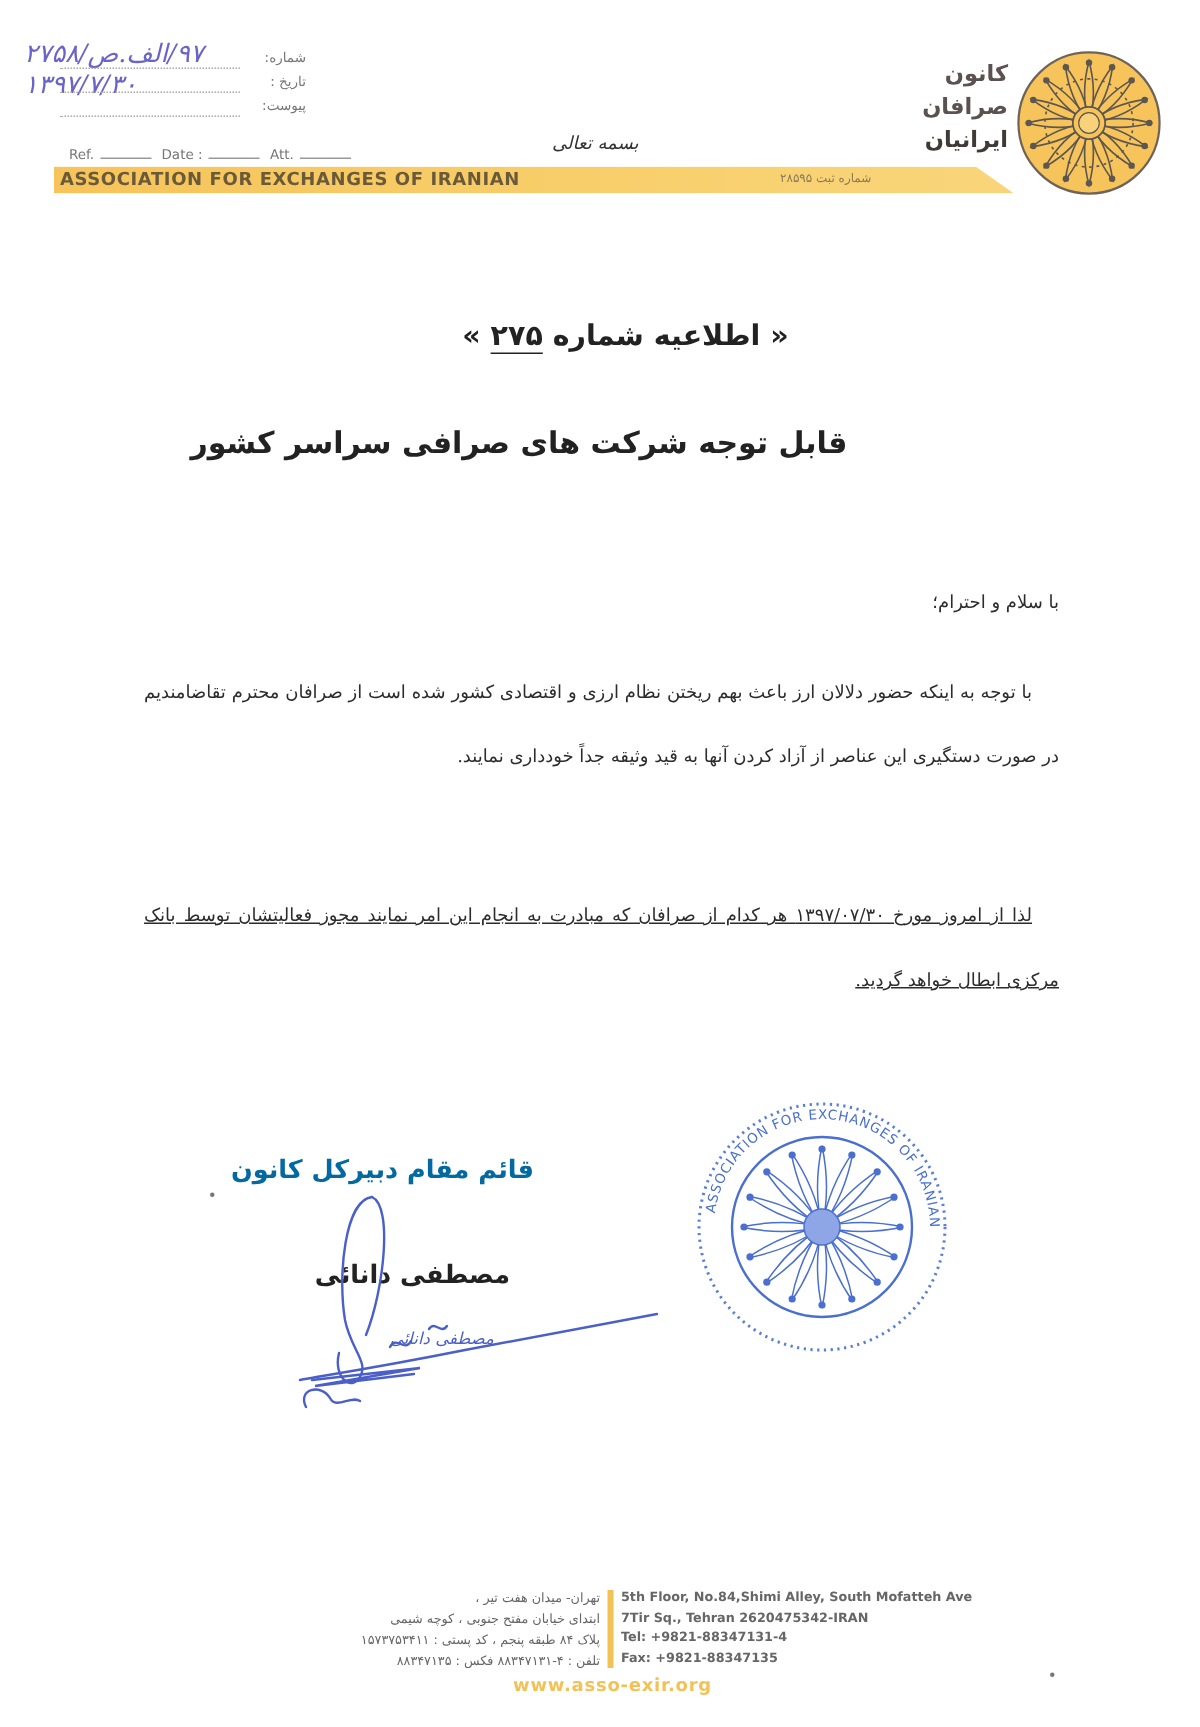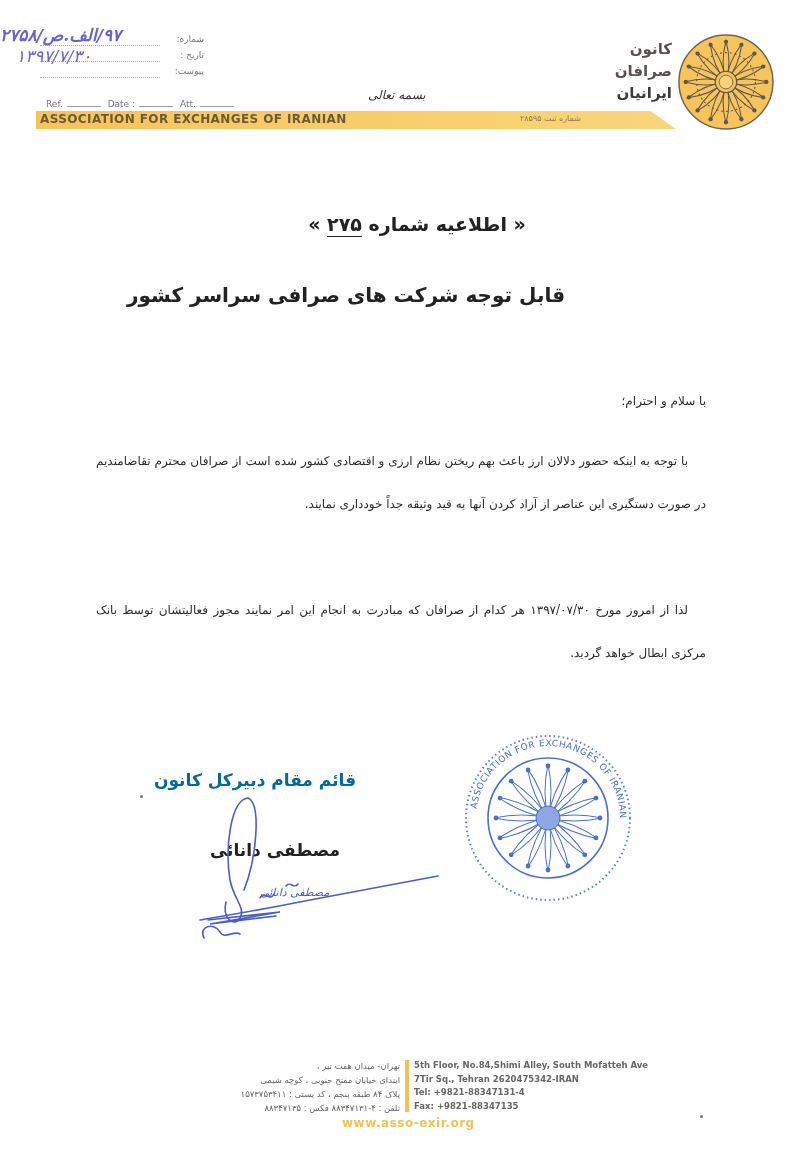--- a/index.html
+++ b/index.html
@@ -60,21 +60,21 @@
   .foot-bar { position: absolute; left: 405px; top: 1060px; width: 4px; height: 52px; background: #f2c257; }
   .foot-en { position: absolute; left: 414px; top: 1059px; width: 300px; font-size: 8.5px; font-weight: bold; color: #666; line-height: 13.5px; white-space: nowrap; }
   .foot-web { position: absolute; left: 342px; top: 1116px; font-size: 12px; font-weight: bold; color: #f2c257; letter-spacing: 0.5px; }
   .dot { position: absolute; width: 3px; height: 3px; border-radius: 50%; background: #777; }
 </style>
 </head>
 <body>
 
 <div>
 
-  <div class="hand" style="left:0; top:25px;font-weight:bold;">۹۷/الف.ص/۲۷۵۸</div>
+  <div class="hand" style="left:16px; top:25px;">۹۷/الف.ص/۲۷۵۸</div>
   <div class="hand" style="left:16px; top:46px;">۱۳۹۷/۷/۳۰</div>
 
   <div class="hdr-field" style="right:596px; top:34px;">
     <span>شماره:</span>
   </div>
   <div class="hdr-field" style="right:596px; top:50px;">
     <span>تاریخ :</span>
   </div>
   <div class="hdr-field" style="right:596px; top:66px;">
     <span>پیوست:</span>
@@ -148,21 +148,21 @@
 </div>
 
 <div>
   <div class="title1">
     <span>« اطلاعیه شماره </span><span class="num">۲۷۵</span><span> »</span>
   </div>
   <div class="title2">قابل توجه شرکت های صرافی سراسر کشور</div>
 
   <div class="para greet">با سلام و احترام؛</div>
   <div class="para p1" style="text-indent:18px;">با توجه به اینکه حضور دلالان ارز باعث بهم ریختن نظام ارزی و اقتصادی کشور شده است از صرافان محترم تقاضامندیم در صورت دستگیری این عناصر از آزاد کردن آنها به قید وثیقه جداً خودداری نمایند.</div>
-  <div class="para p2" style="text-indent:18px;">لذا از امروز مورخ ۱۳۹۷/۰۷/۳۰ هر کدام از صرافان که مبادرت به انجام این امر نمایند مجوز فعالیتشان توسط بانک مرکزی ابطال خواهد گردید.</div>
+  <div class="para p2" style="text-indent:18px;text-decoration:underline;">لذا از امروز مورخ ۱۳۹۷/۰۷/۳۰ هر کدام از صرافان که مبادرت به انجام این امر نمایند مجوز فعالیتشان توسط بانک مرکزی ابطال خواهد گردید.</div>
 </div>
 
 <div>
   <div class="sig-title">قائم مقام دبیرکل کانون</div>
   <div class="sig-name">مصطفی دانائی</div>
 
   <svg class="signature" viewBox="0 0 260 160">
     <g stroke="#4a5fc8" stroke-width="1.6" fill="none" stroke-linecap="round">
       <path d="M58 8 C40 10 35 60 40 90 C44 110 56 118 50 128 C44 138 32 128 36 112"></path>
       <path d="M58 8 C72 14 66 70 54 100"></path>

